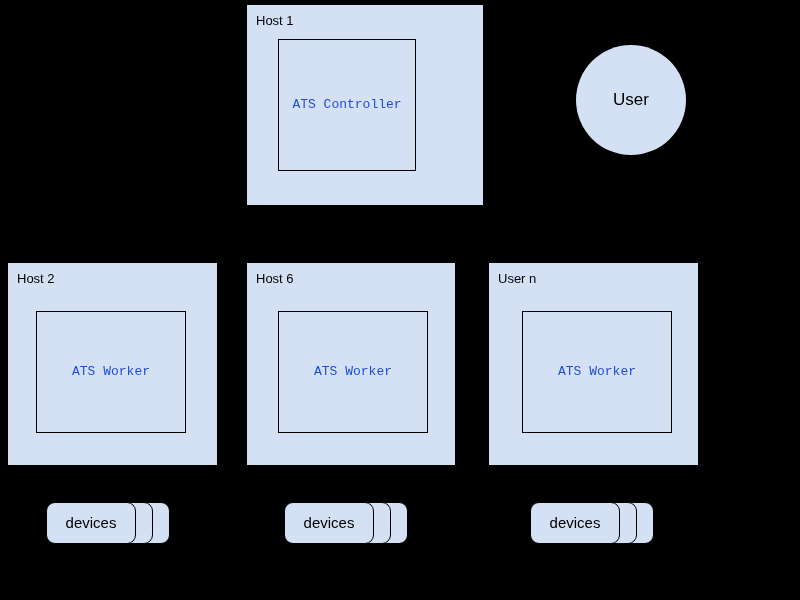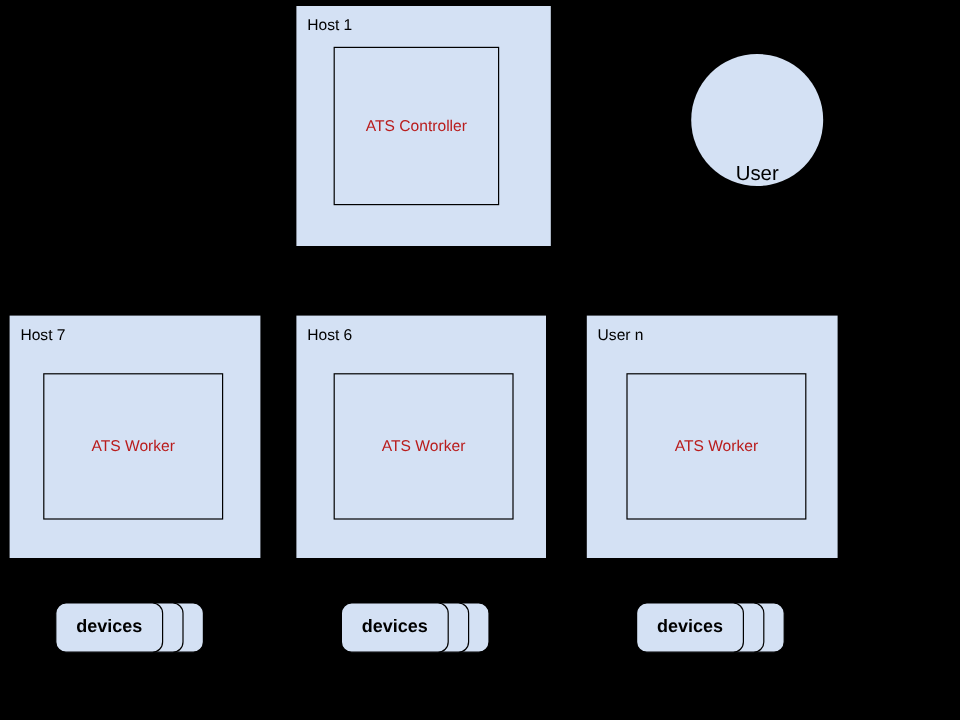--- a/index.html
+++ b/index.html
@@ -39,47 +39,47 @@
     background: #d4e1f4;
     border: 1px solid #000000;
     box-sizing: border-box;
     display: flex;
     align-items: center;
     justify-content: center;
   }
   .component-label {
     font-size: 13px;
     line-height: 16px;
-    color: #b91c1c;
+    color: #1d4ed8;
     white-space: nowrap;
+    font-family: Liberation Mono, monospace;
   }
 
   
   .actor-circle {
     position: absolute;
     background: #d4e1f4;
     border-radius: 50%;
     display: flex;
-    align-items: flex-end;
+    align-items: center;
     justify-content: center;
     box-sizing: border-box;
   }
   .actor-label {
     font-size: 17px;
     line-height: 20px;
     color: #000000;
     white-space: nowrap;
   }
 
   
   .devices-stack {
     position: absolute;
     width: 124px;
     height: 42px;
-    font-weight: bold;
   }
   .devices-sheet {
     position: absolute;
     top: 0;
     width: 90px;
     height: 42px;
     background: #d4e1f4;
     border: 1px solid #000000;
     border-radius: 9px;
     box-sizing: border-box;
@@ -98,33 +98,33 @@
     line-height: 18px;
     color: #000000;
     white-space: nowrap;
   }
 </style>
 </head>
 <body>
 
 <div id="canvas">
 
-  <div class="host-box" style="left:247px; top:5px; width:212px; height:200px;">
+  <div class="host-box" style="left:247px; top:5px; width:236px; height:200px;">
     <div class="host-label">Host 1</div>
     <div class="component-box" style="left:31px; top:34px; width:138px; height:132px;">
       <span class="component-label">ATS Controller</span>
     </div>
   </div>
 
   <div class="actor-circle" style="left:576px; top:45px; width:110px; height:110px;">
     <span class="actor-label">User</span>
   </div>
 
   <div class="host-box" style="left:8px; top:263px; width:209px; height:202px;">
-    <div class="host-label">Host 7</div>
+    <div class="host-label">Host 2</div>
     <div class="component-box" style="left:28px; top:48px; width:150px; height:122px;">
       <span class="component-label">ATS Worker</span>
     </div>
   </div>
 
   <div class="host-box" style="left:247px; top:263px; width:208px; height:202px;">
     <div class="host-label">Host 6</div>
     <div class="component-box" style="left:31px; top:48px; width:150px; height:122px;">
       <span class="component-label">ATS Worker</span>
     </div>

